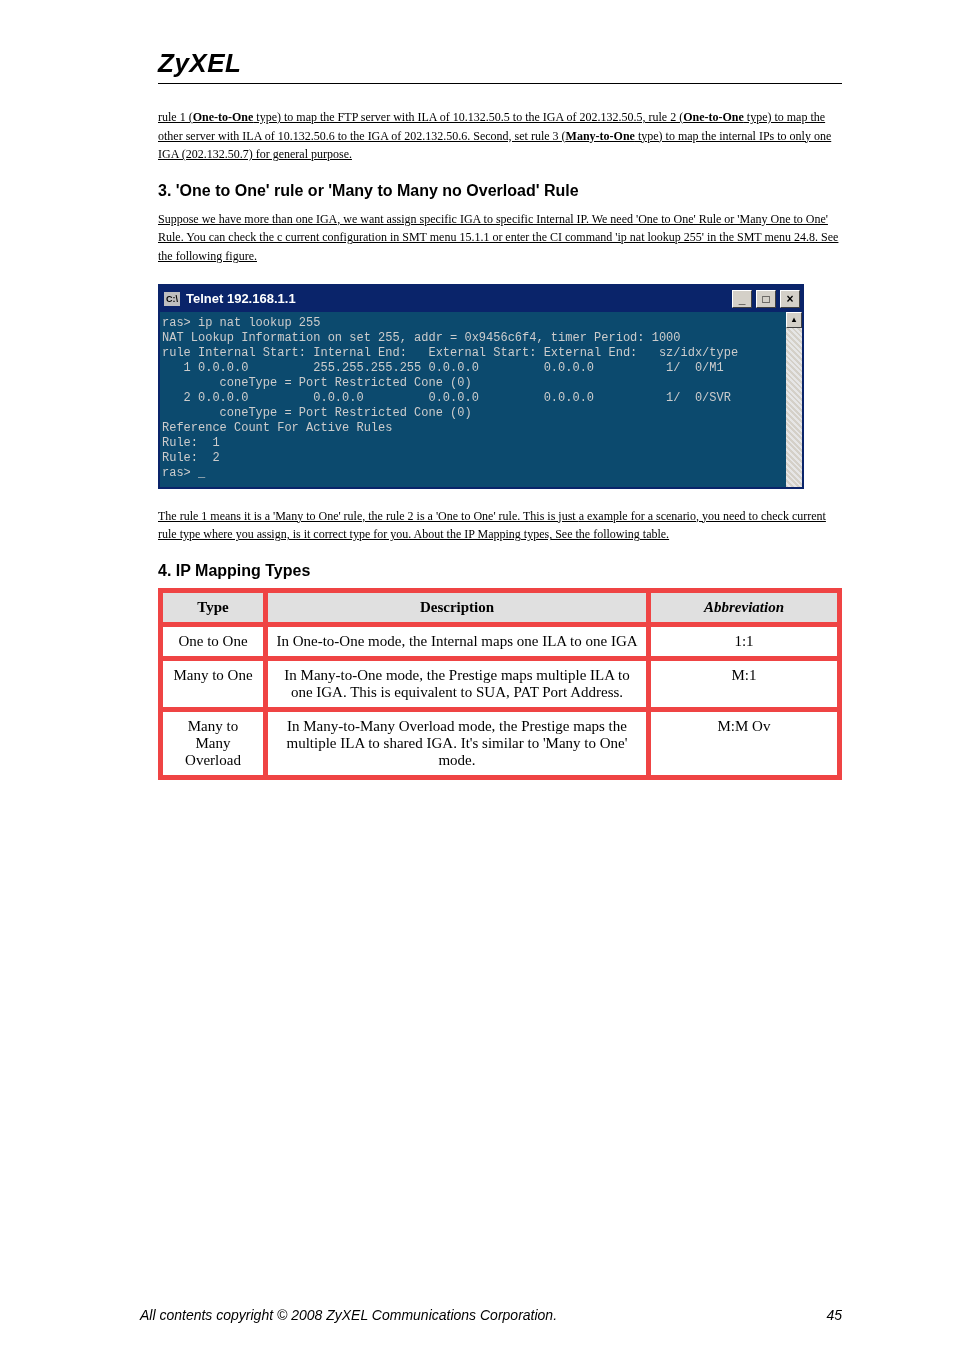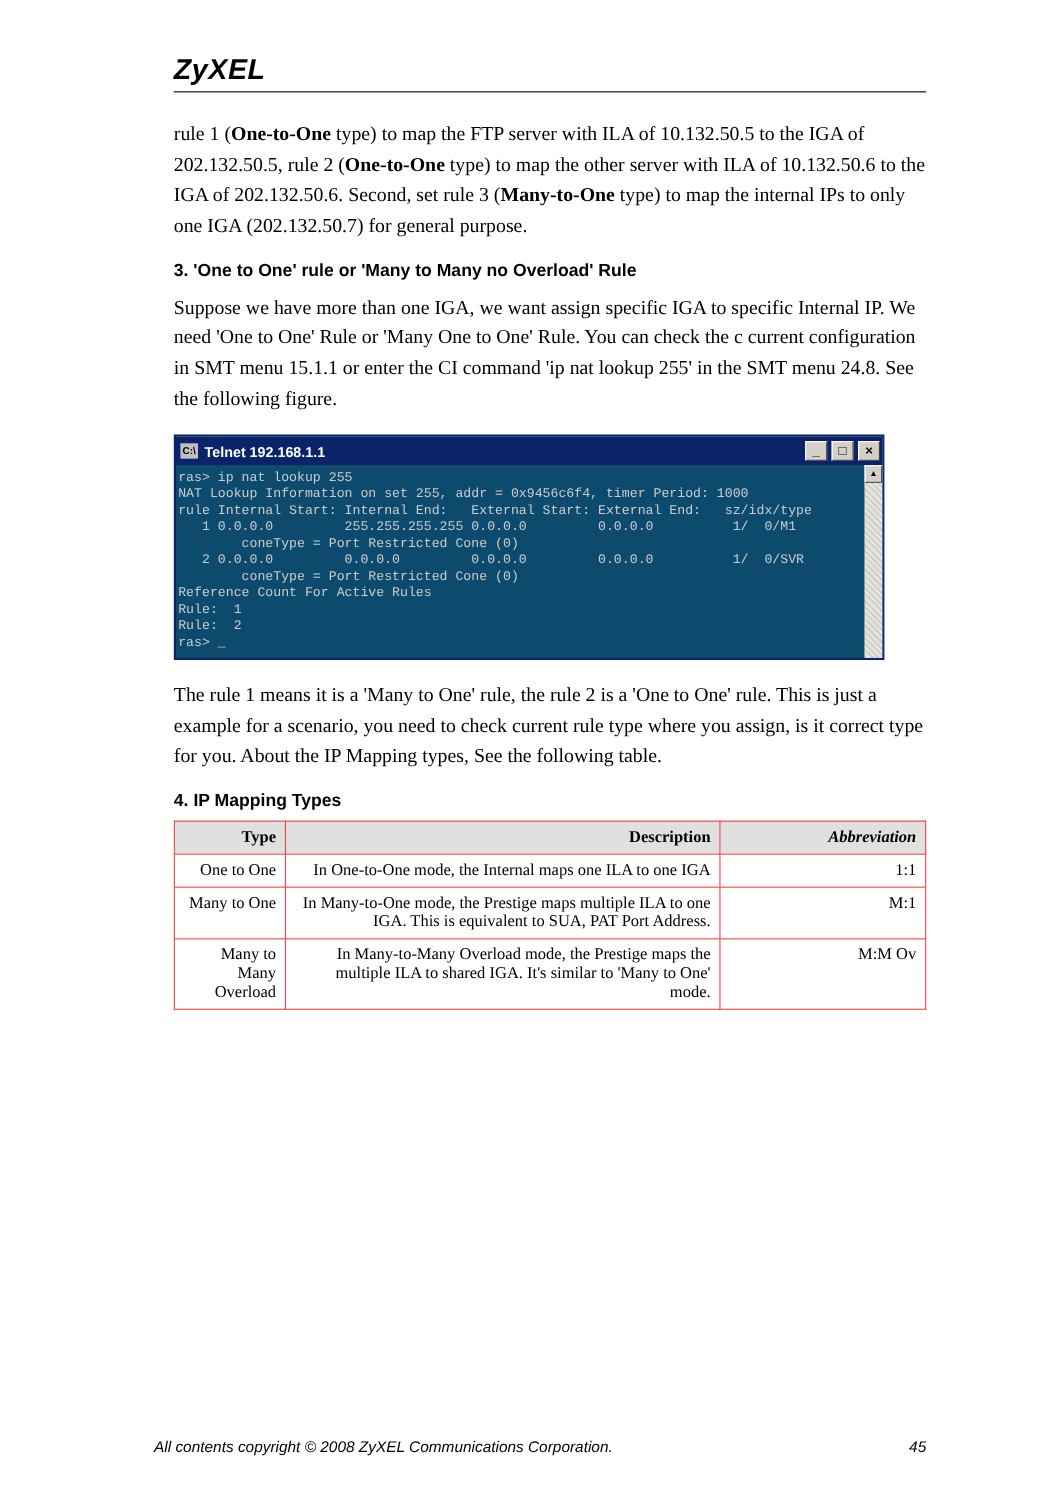--- a/index.html
+++ b/index.html
@@ -30,21 +30,22 @@
   letter-spacing: 0.5px;
 }
 .hr {
   border: none;
   border-top: 1.5px solid #000;
   margin: 4px 0 24px 0;
 }
 .para {
   margin: 10px 0 18px 0;
   line-height: 1.55;
-  font-size: 18px;
+  font-size: 12px;
+  text-decoration: underline;
 }
 .bold {
   font-weight: bold;
 }
 .heading {
   font-family: Arial, Helvetica, sans-serif;
   font-weight: bold;
   font-size: 16px;
   margin: 18px 0 6px 0;
 }
@@ -137,24 +138,24 @@
 .term-line { display: block; }
 
 
 table.ipmap {
   border-collapse: collapse;
   width: 100%;
   margin: 8px 0 0 0;
   font-size: 15px;
 }
 table.ipmap th, table.ipmap td {
-  border: 1px solid #ef4444;
+  border: 5px solid #ef4444;
   padding: 6px 8px;
   vertical-align: top;
-  text-align: right;
+  text-align: center;
 }
 table.ipmap th {
   background: #e0e0e0;
   font-weight: bold;
 }
 .col-type { width: 84px; }
 .col-abbr { width: 170px; font-style: italic; }
 
 .footer {
   position: absolute;

